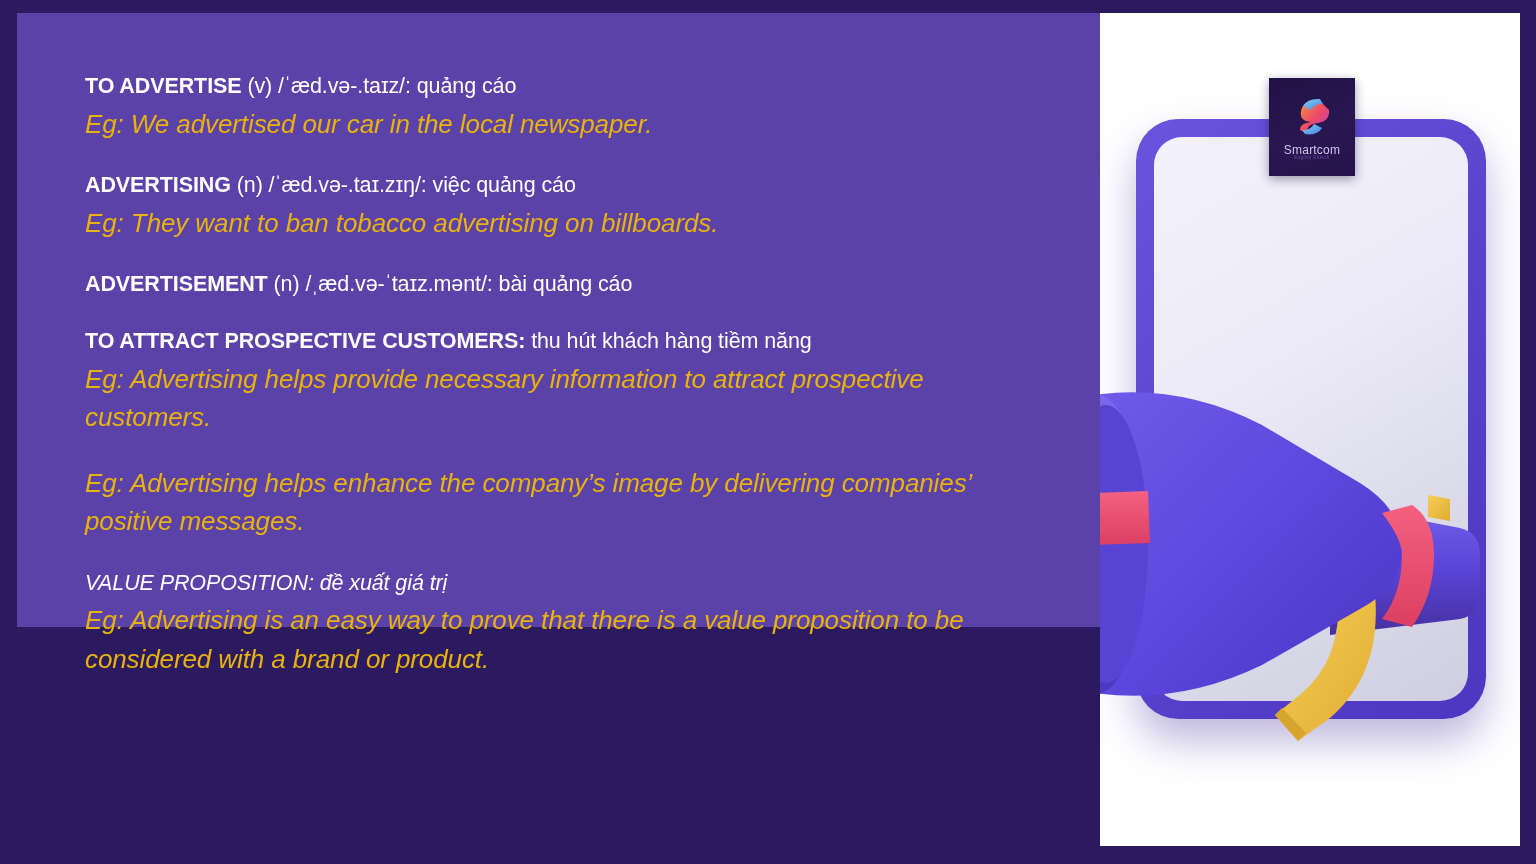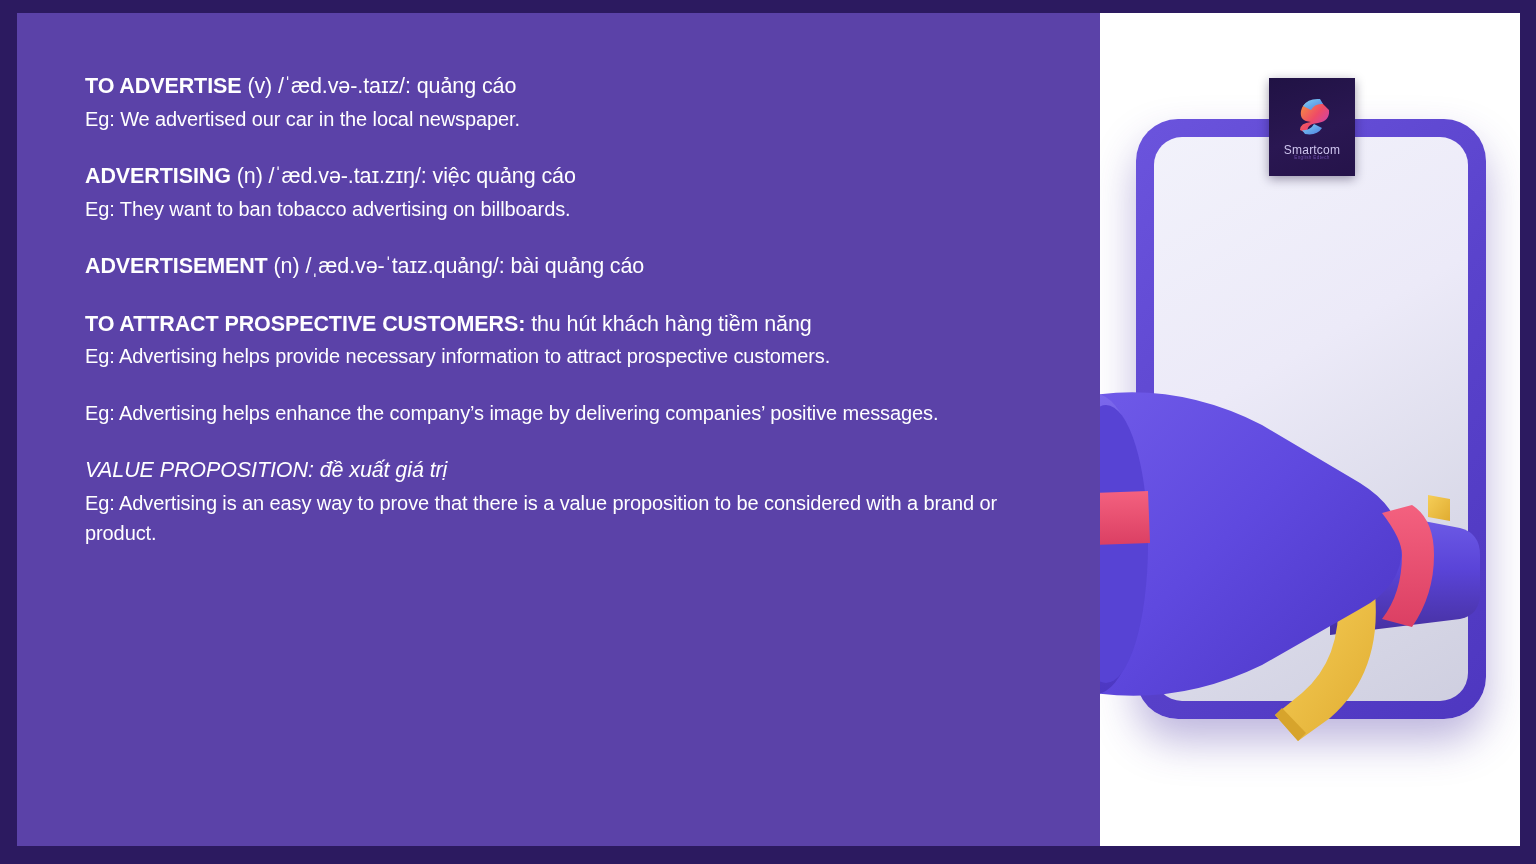--- a/index.html
+++ b/index.html
@@ -5,21 +5,21 @@
   html,body{margin:0;padding:0;}
   body{
     width:1536px;height:864px;overflow:hidden;
     background:#2c1a60;
     font-family:"Liberation Sans", sans-serif;
   }
   .slide{position:relative;width:1536px;height:864px;background:#2c1a60;}
 
   
   .panel{
-    position:absolute;left:17px;top:13px;width:1083px;height:833px;
+    position:absolute;left:17px;top:13px;width:1083px;height:614px;
     background:#5b42a8;
   }
 
   
   .white-panel{
     position:absolute;left:1100px;top:13px;width:420px;height:833px;
     background:#ffffff;
     overflow:hidden;
   }
 
@@ -39,22 +39,23 @@
   }
   .term{font-weight:bold;}
   .pos{font-weight:normal;}
   .ipa{font-weight:normal;}
   .vn{font-weight:normal;}
 
   .term-line.italic-term .term{font-weight:normal;font-style:italic;}
   .term-line.italic-term .vn{font-style:italic;}
 
   .eg{
-    color:#ffffff;
-    font-size:20px;
+    color:#eab308;
+    font-size:26px;
+    font-style:italic;
     line-height:1.48;
     margin:0;
     letter-spacing:-0.1px;
     max-width:930px;
   }
 
   
   .device{
     position:absolute;left:36px;top:106px;width:350px;height:600px;
     background:linear-gradient(135deg,#6b54dd 0%,#5a43cc 50%,#4e37c0 100%);
@@ -99,21 +100,21 @@
     <div class="vocab" id="vocab-list">
         <div class="entry">
           <p class="term-line"><span class="term">TO ADVERTISE</span> <span class="pos">(v)</span> <span class="ipa">/ˈæd.və-.taɪz/:</span> <span class="vn">quảng cáo</span></p>
           <p class="eg">Eg: We advertised our car in the local newspaper.</p>
         </div>
         <div class="entry">
           <p class="term-line"><span class="term">ADVERTISING</span> <span class="pos">(n)</span> <span class="ipa">/ˈæd.və-.taɪ.zɪŋ/:</span> <span class="vn">việc quảng cáo</span></p>
           <p class="eg">Eg: They want to ban tobacco advertising on billboards.</p>
         </div>
         <div class="entry">
-          <p class="term-line"><span class="term">ADVERTISEMENT</span> <span class="pos">(n)</span> <span class="ipa">/ˌæd.və-ˈtaɪz.quảng/:</span> <span class="vn">bài quảng cáo</span></p>
+          <p class="term-line"><span class="term">ADVERTISEMENT</span> <span class="pos">(n)</span> <span class="ipa">/ˌæd.və-ˈtaɪz.mənt/:</span> <span class="vn">bài quảng cáo</span></p>
         </div>
         <div class="entry">
           <p class="term-line"><span class="term">TO ATTRACT PROSPECTIVE CUSTOMERS:</span> <span class="vn">thu hút khách hàng tiềm năng</span></p>
           <p class="eg">Eg: Advertising helps provide necessary information to attract prospective customers.</p>
         </div>
         <div class="entry">
           <p class="eg">Eg: Advertising helps enhance the company’s image by delivering companies’ positive messages.</p>
         </div>
         <div class="entry">
           <p class="term-line italic-term"><span class="term">VALUE PROPOSITION:</span> <span class="vn">đề xuất giá trị</span></p>

